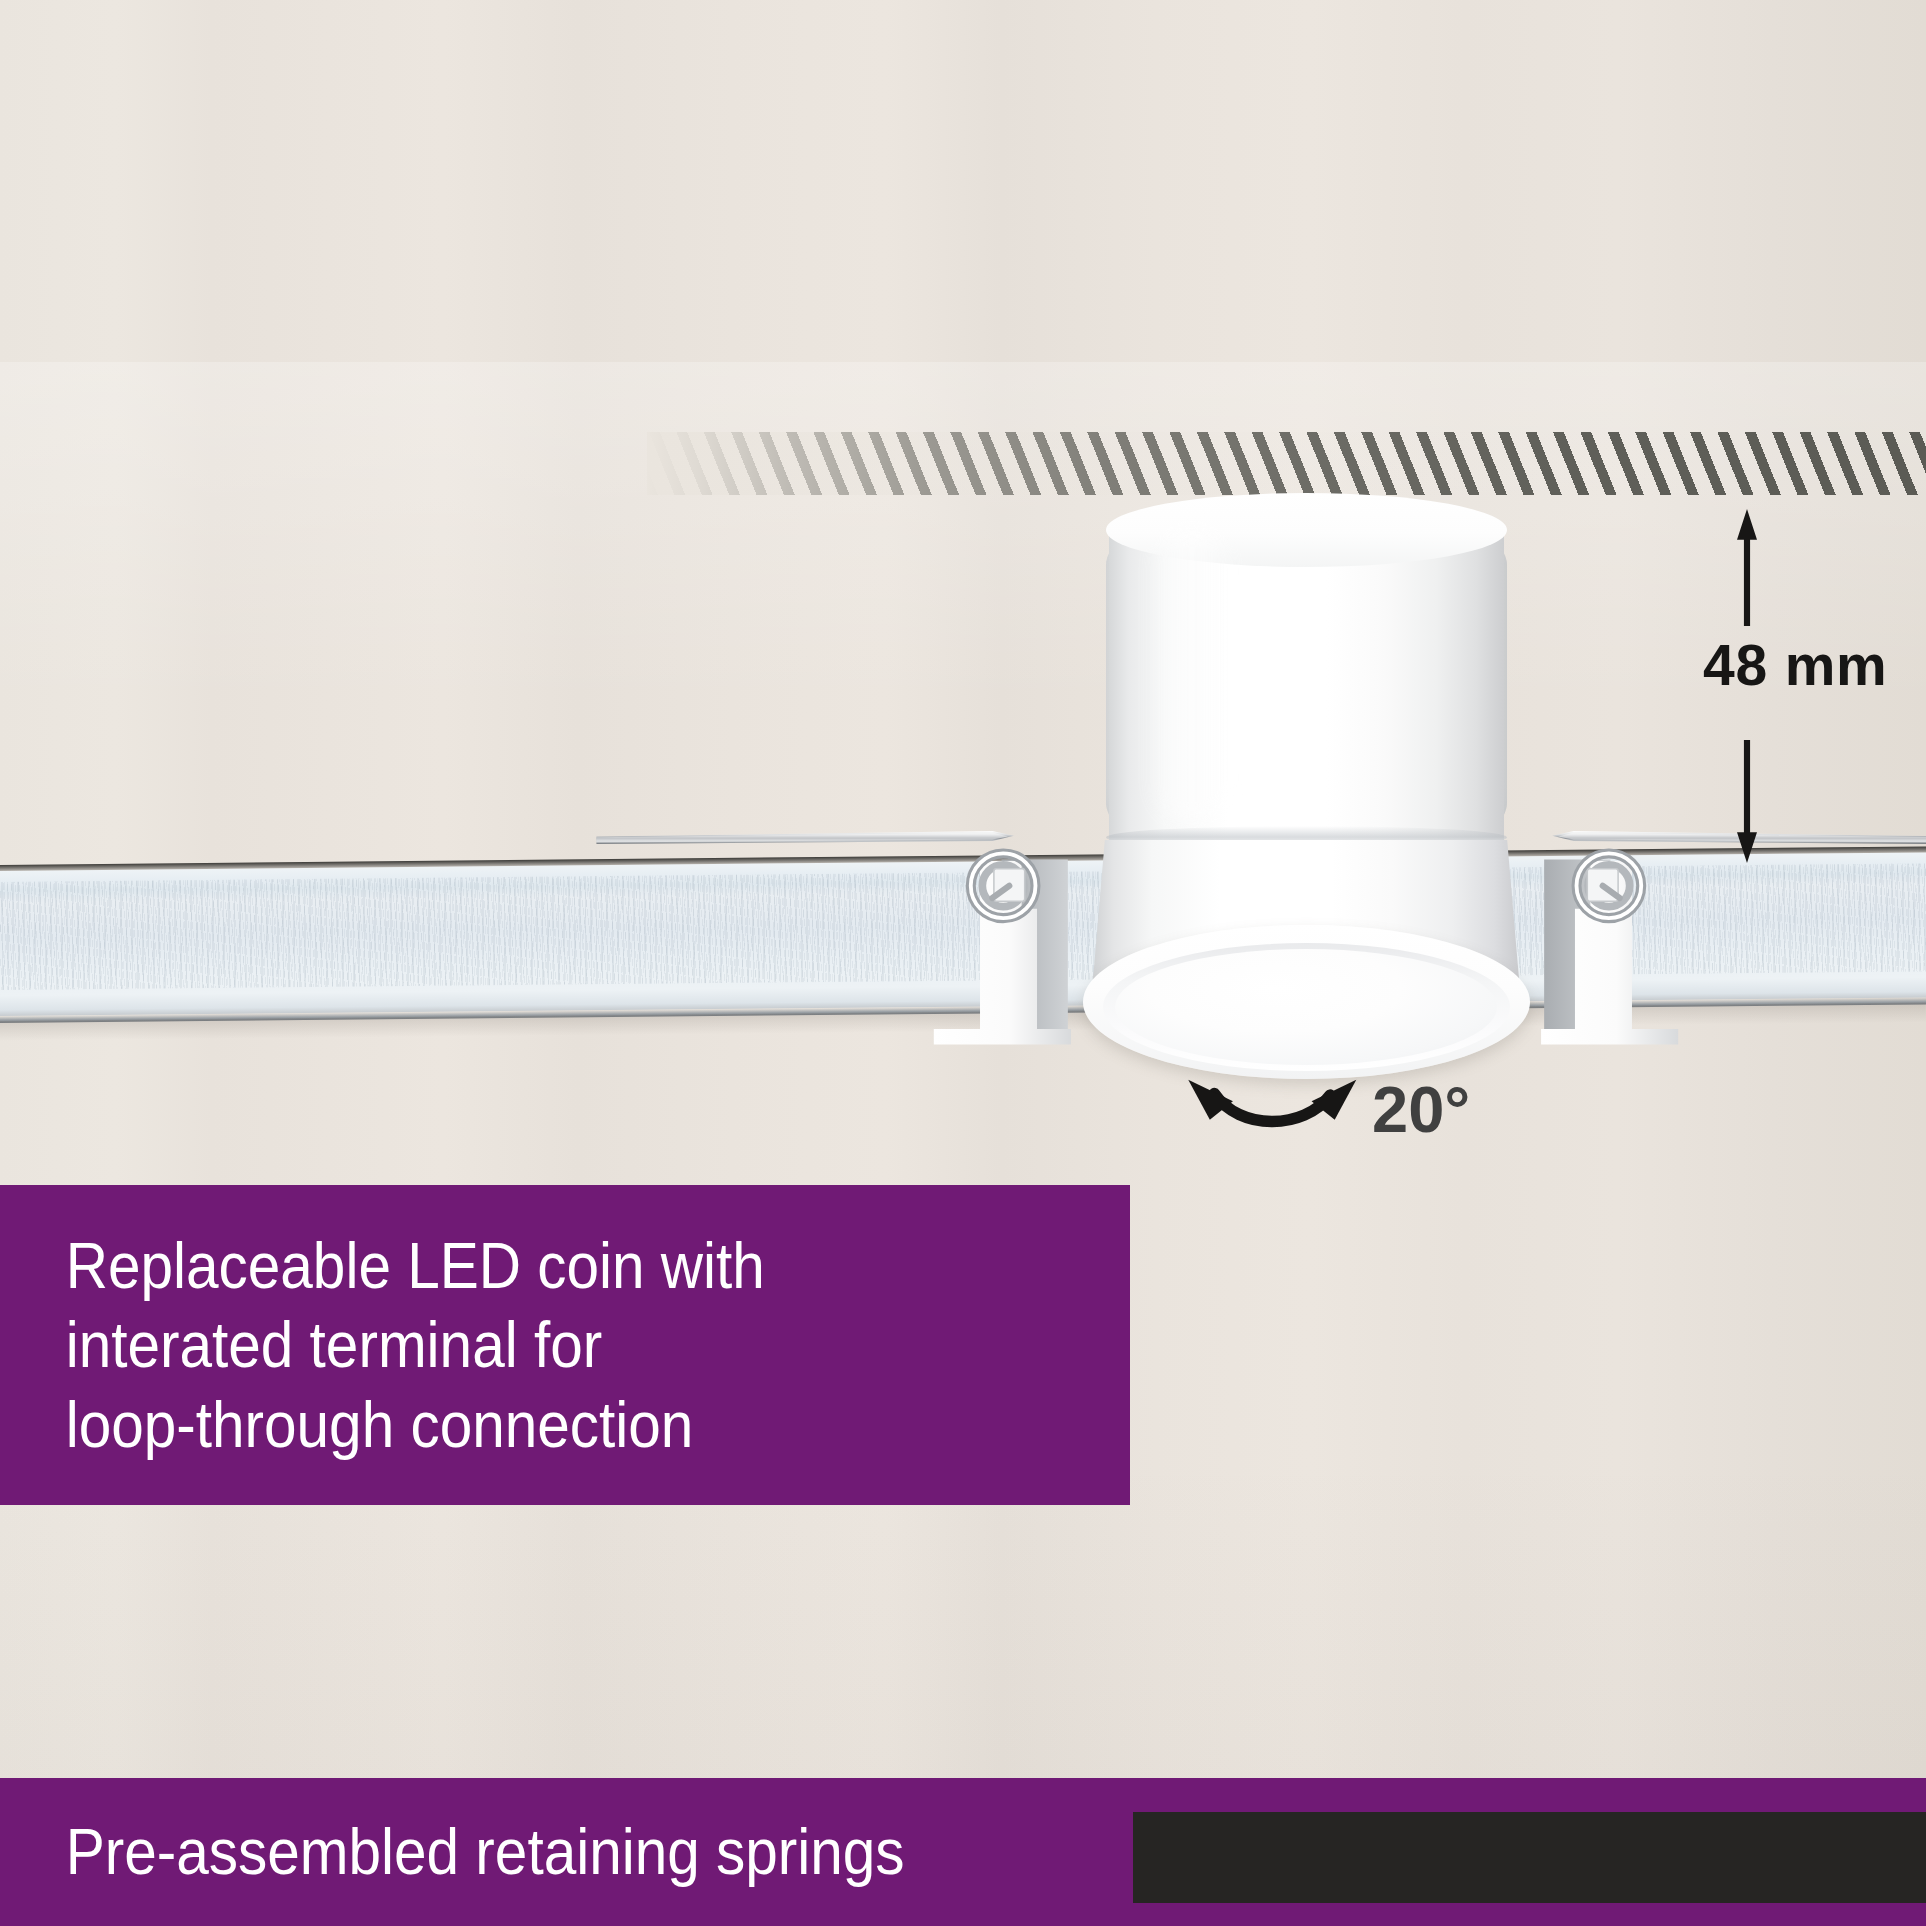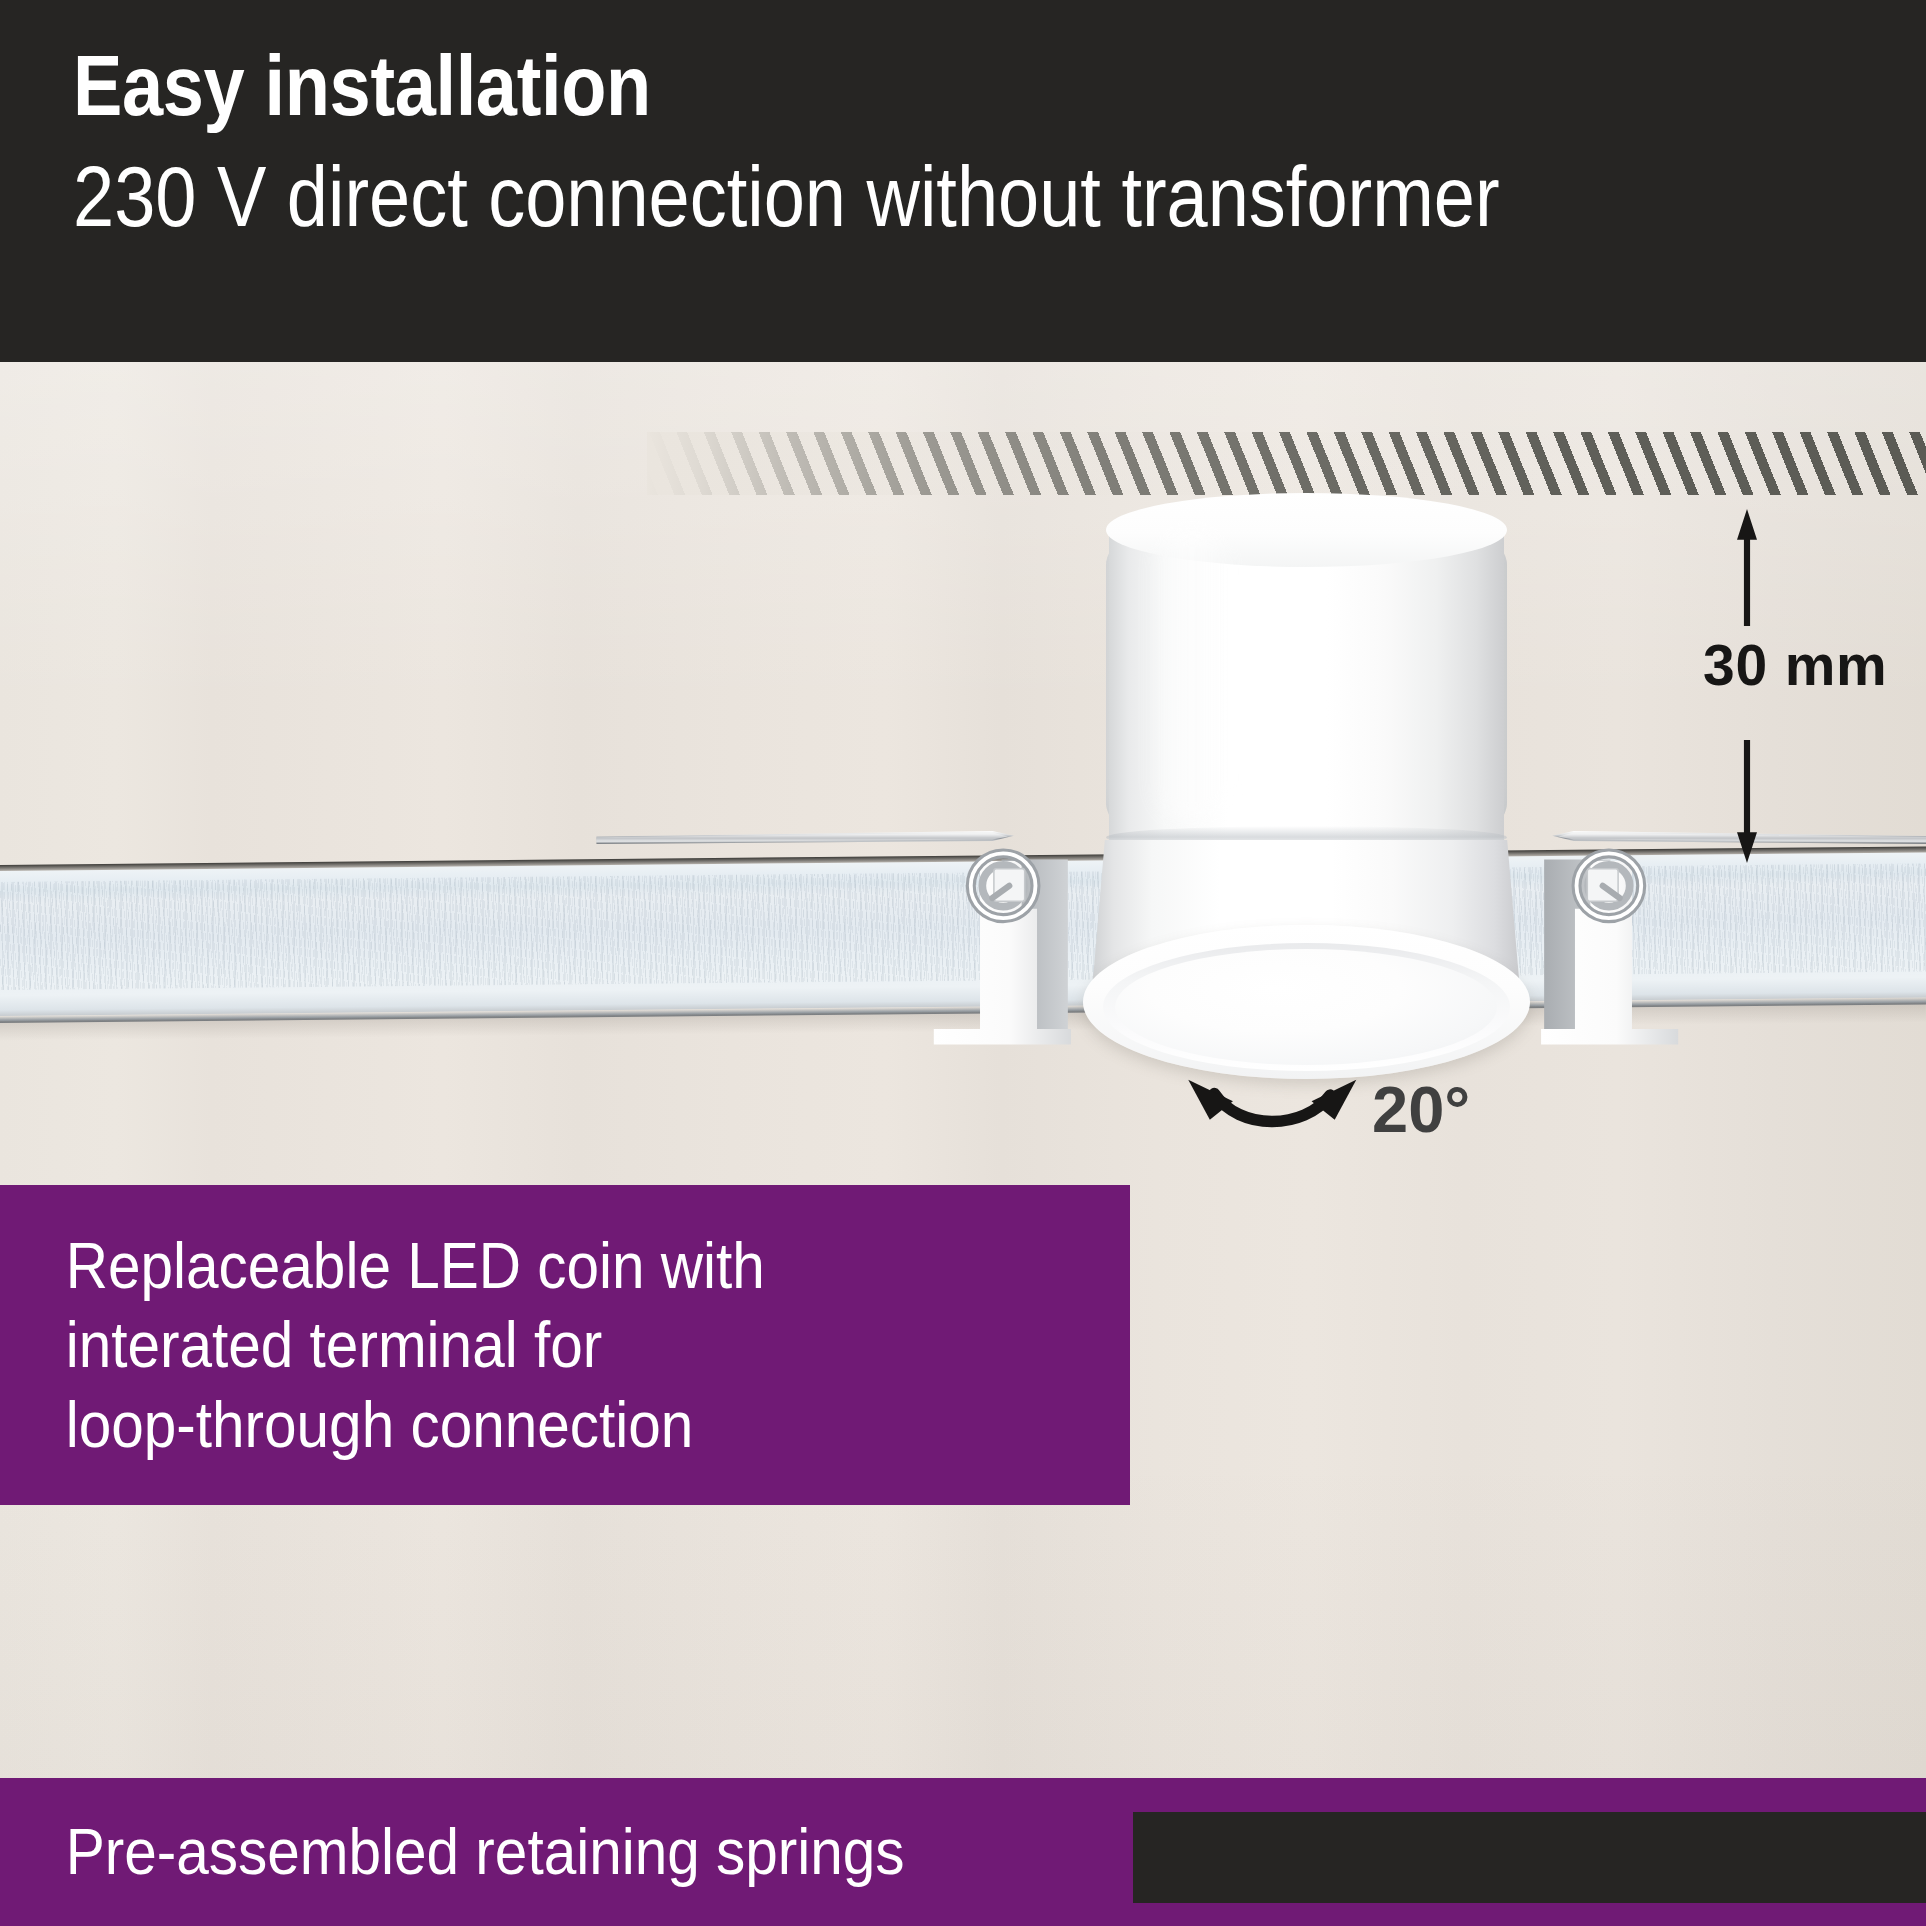--- a/index.html
+++ b/index.html
@@ -335,43 +335,37 @@
     <div class="rim-inner"></div>
     <div class="diffuser"></div>
   </div>
 
   <div class="dim35">
     <div class="arrow-up">
       <svg viewBox="0 0 26 152" width="20" height="117">
         <path d="M13,0 L26,40 L17,40 L17,152 L9,152 L9,40 L0,40 Z" fill="#171615"></path>
       </svg>
     </div>
-    <div class="dim35-label">30 mm</div>
+    <div class="dim35-label">48 mm</div>
     <div class="arrow-dn">
       <svg viewBox="0 0 26 160" width="20" height="123">
         <path d="M13,160 L0,120 L9,120 L9,0 L17,0 L17,120 L26,120 Z" fill="#171615"></path>
       </svg>
     </div>
   </div>
 
   <div class="swivel">
     <svg viewBox="0 0 240 110" width="185" height="85">
       <path d="M46,24 C78,72 162,72 196,26" stroke="#171615" stroke-width="15" fill="none" stroke-linecap="round"></path>
       <path d="M12,6 L70,34 L40,58 Z" fill="#171615"></path>
       <path d="M230,6 L172,34 L202,58 Z" fill="#171615"></path>
     </svg>
     <div class="swivel-label">20°</div>
   </div>
 
-  <div class="header">
-    <div class="header-inner">
-      <div class="h-title">Easy installation</div>
-      <div class="h-sub">230 V direct connection without transformer</div>
-    </div>
-  </div>
 
   <div class="banner" id="banner1">
     <div class="banner-text">Replaceable LED coin with
 interated terminal for
 loop-through connection</div>
   </div>
 
 
   <div class="banner" id="banner3">
     <div class="banner-text">Pre-assembled retaining springs</div>

